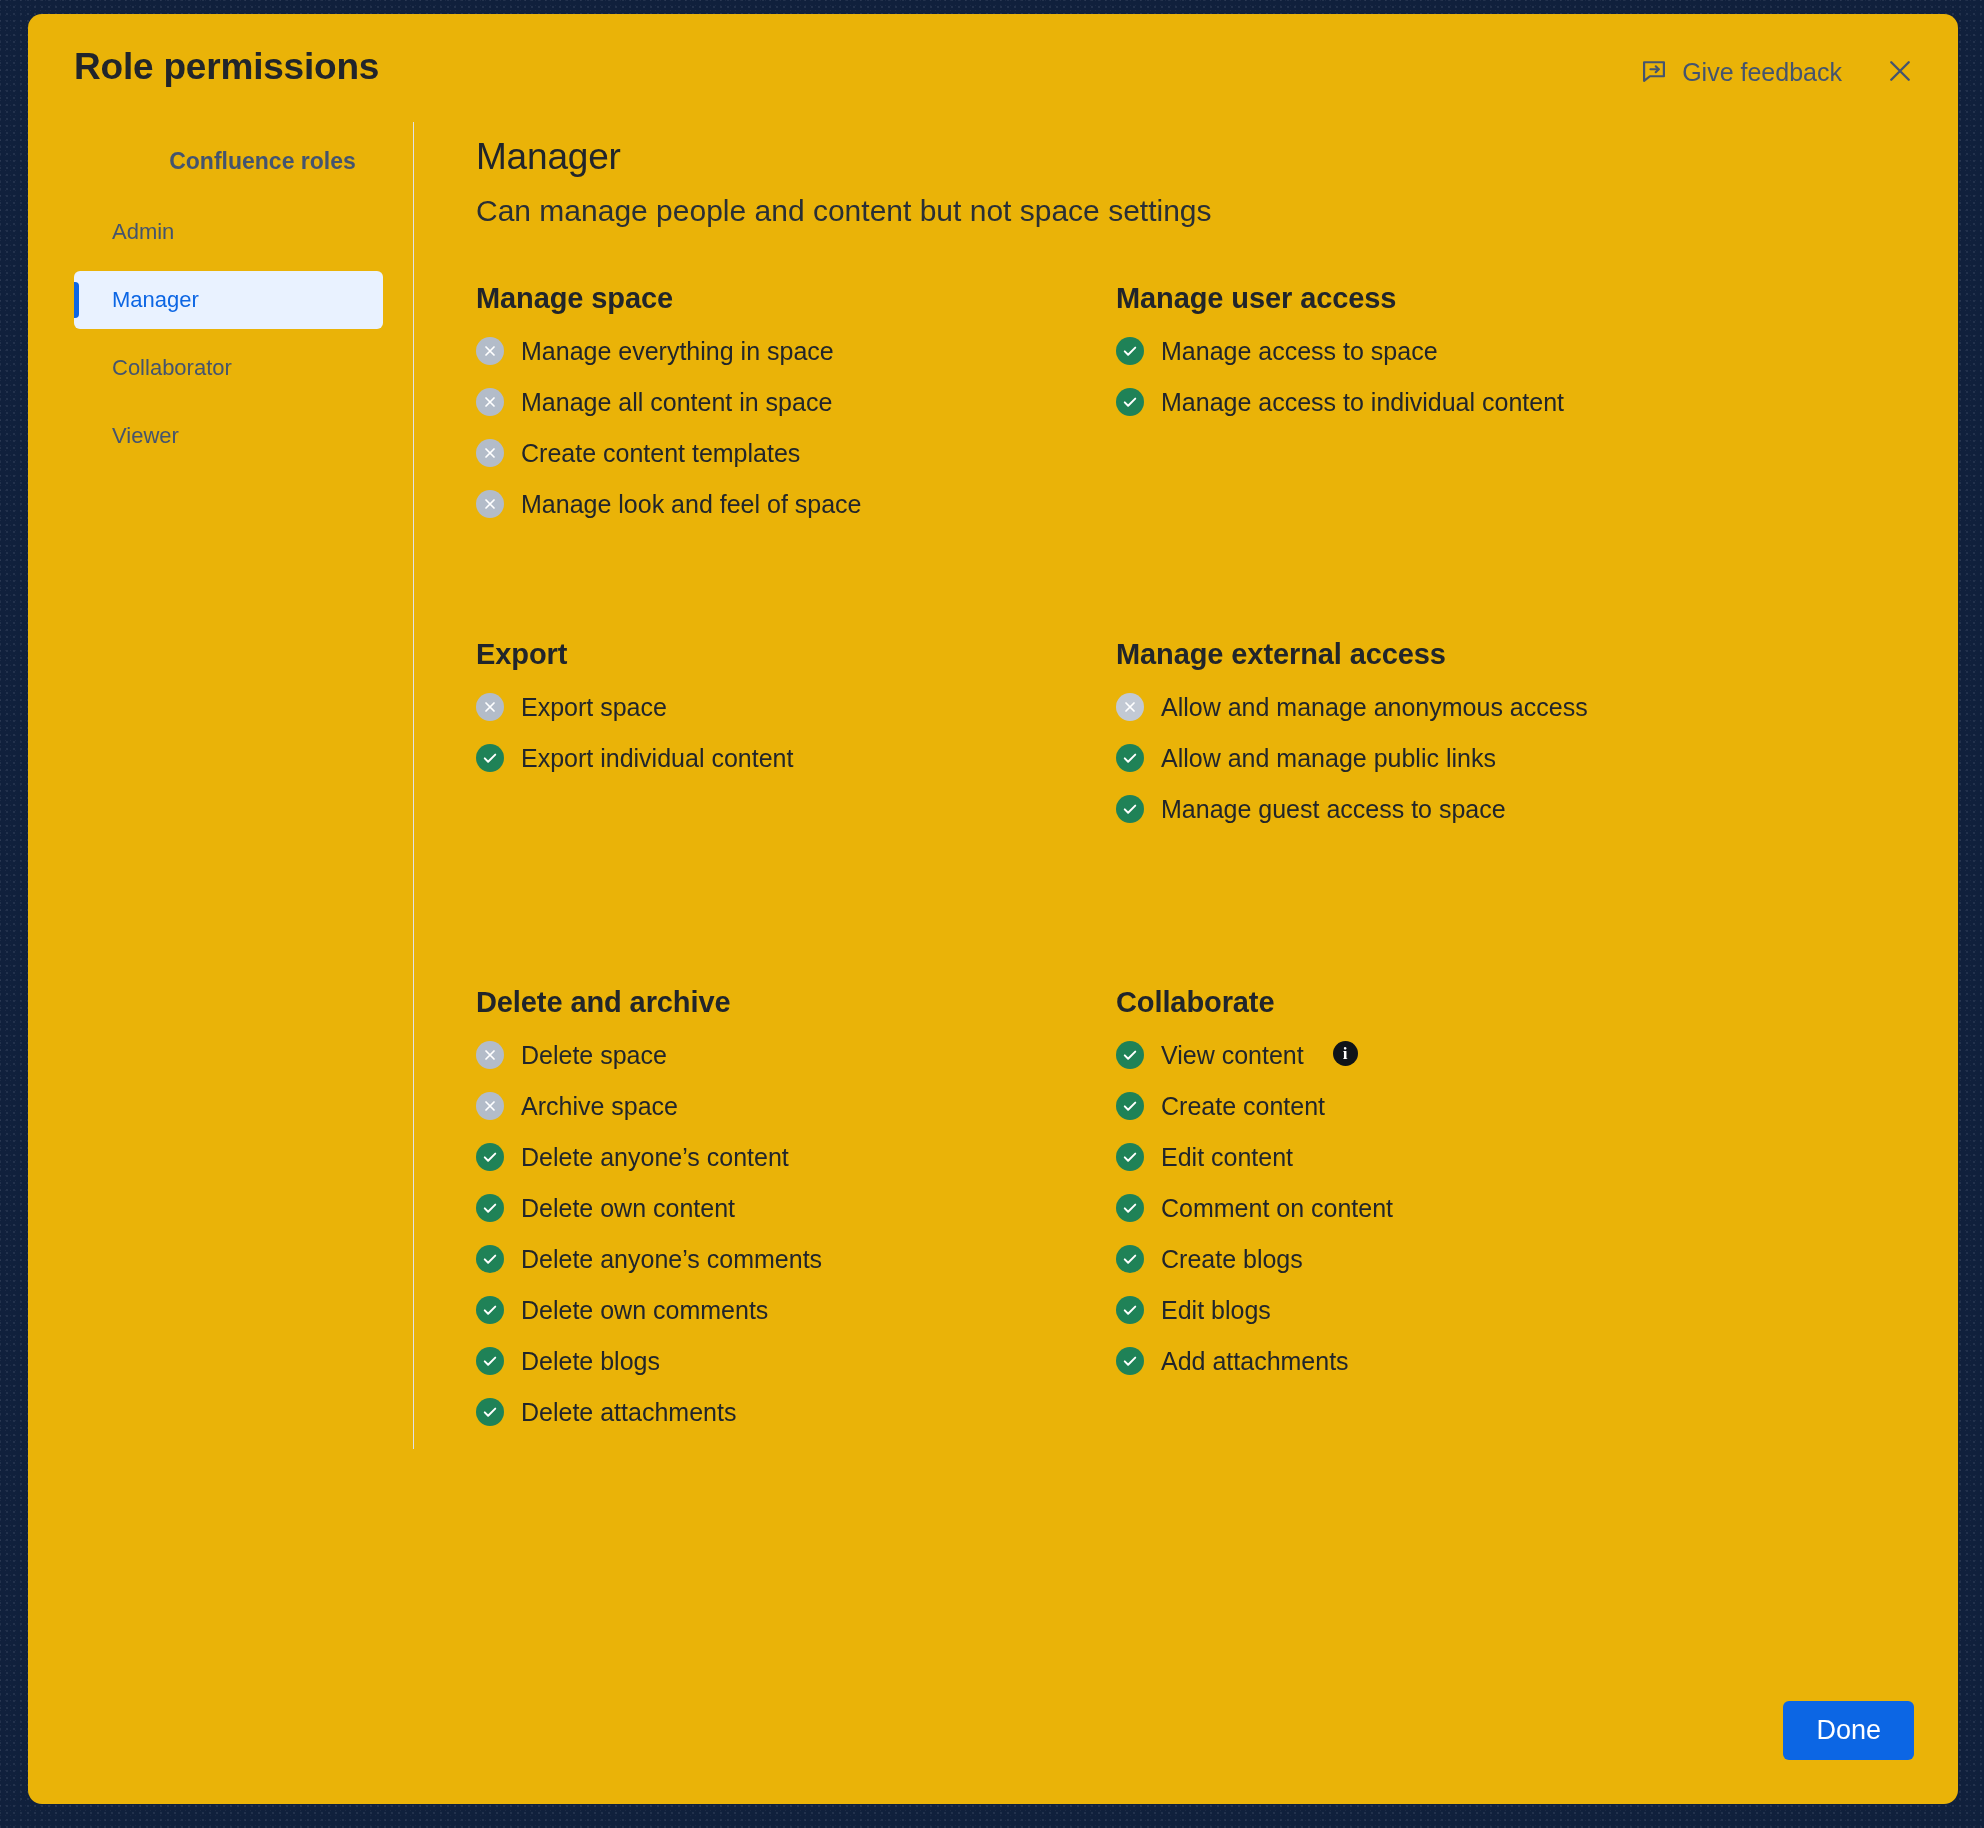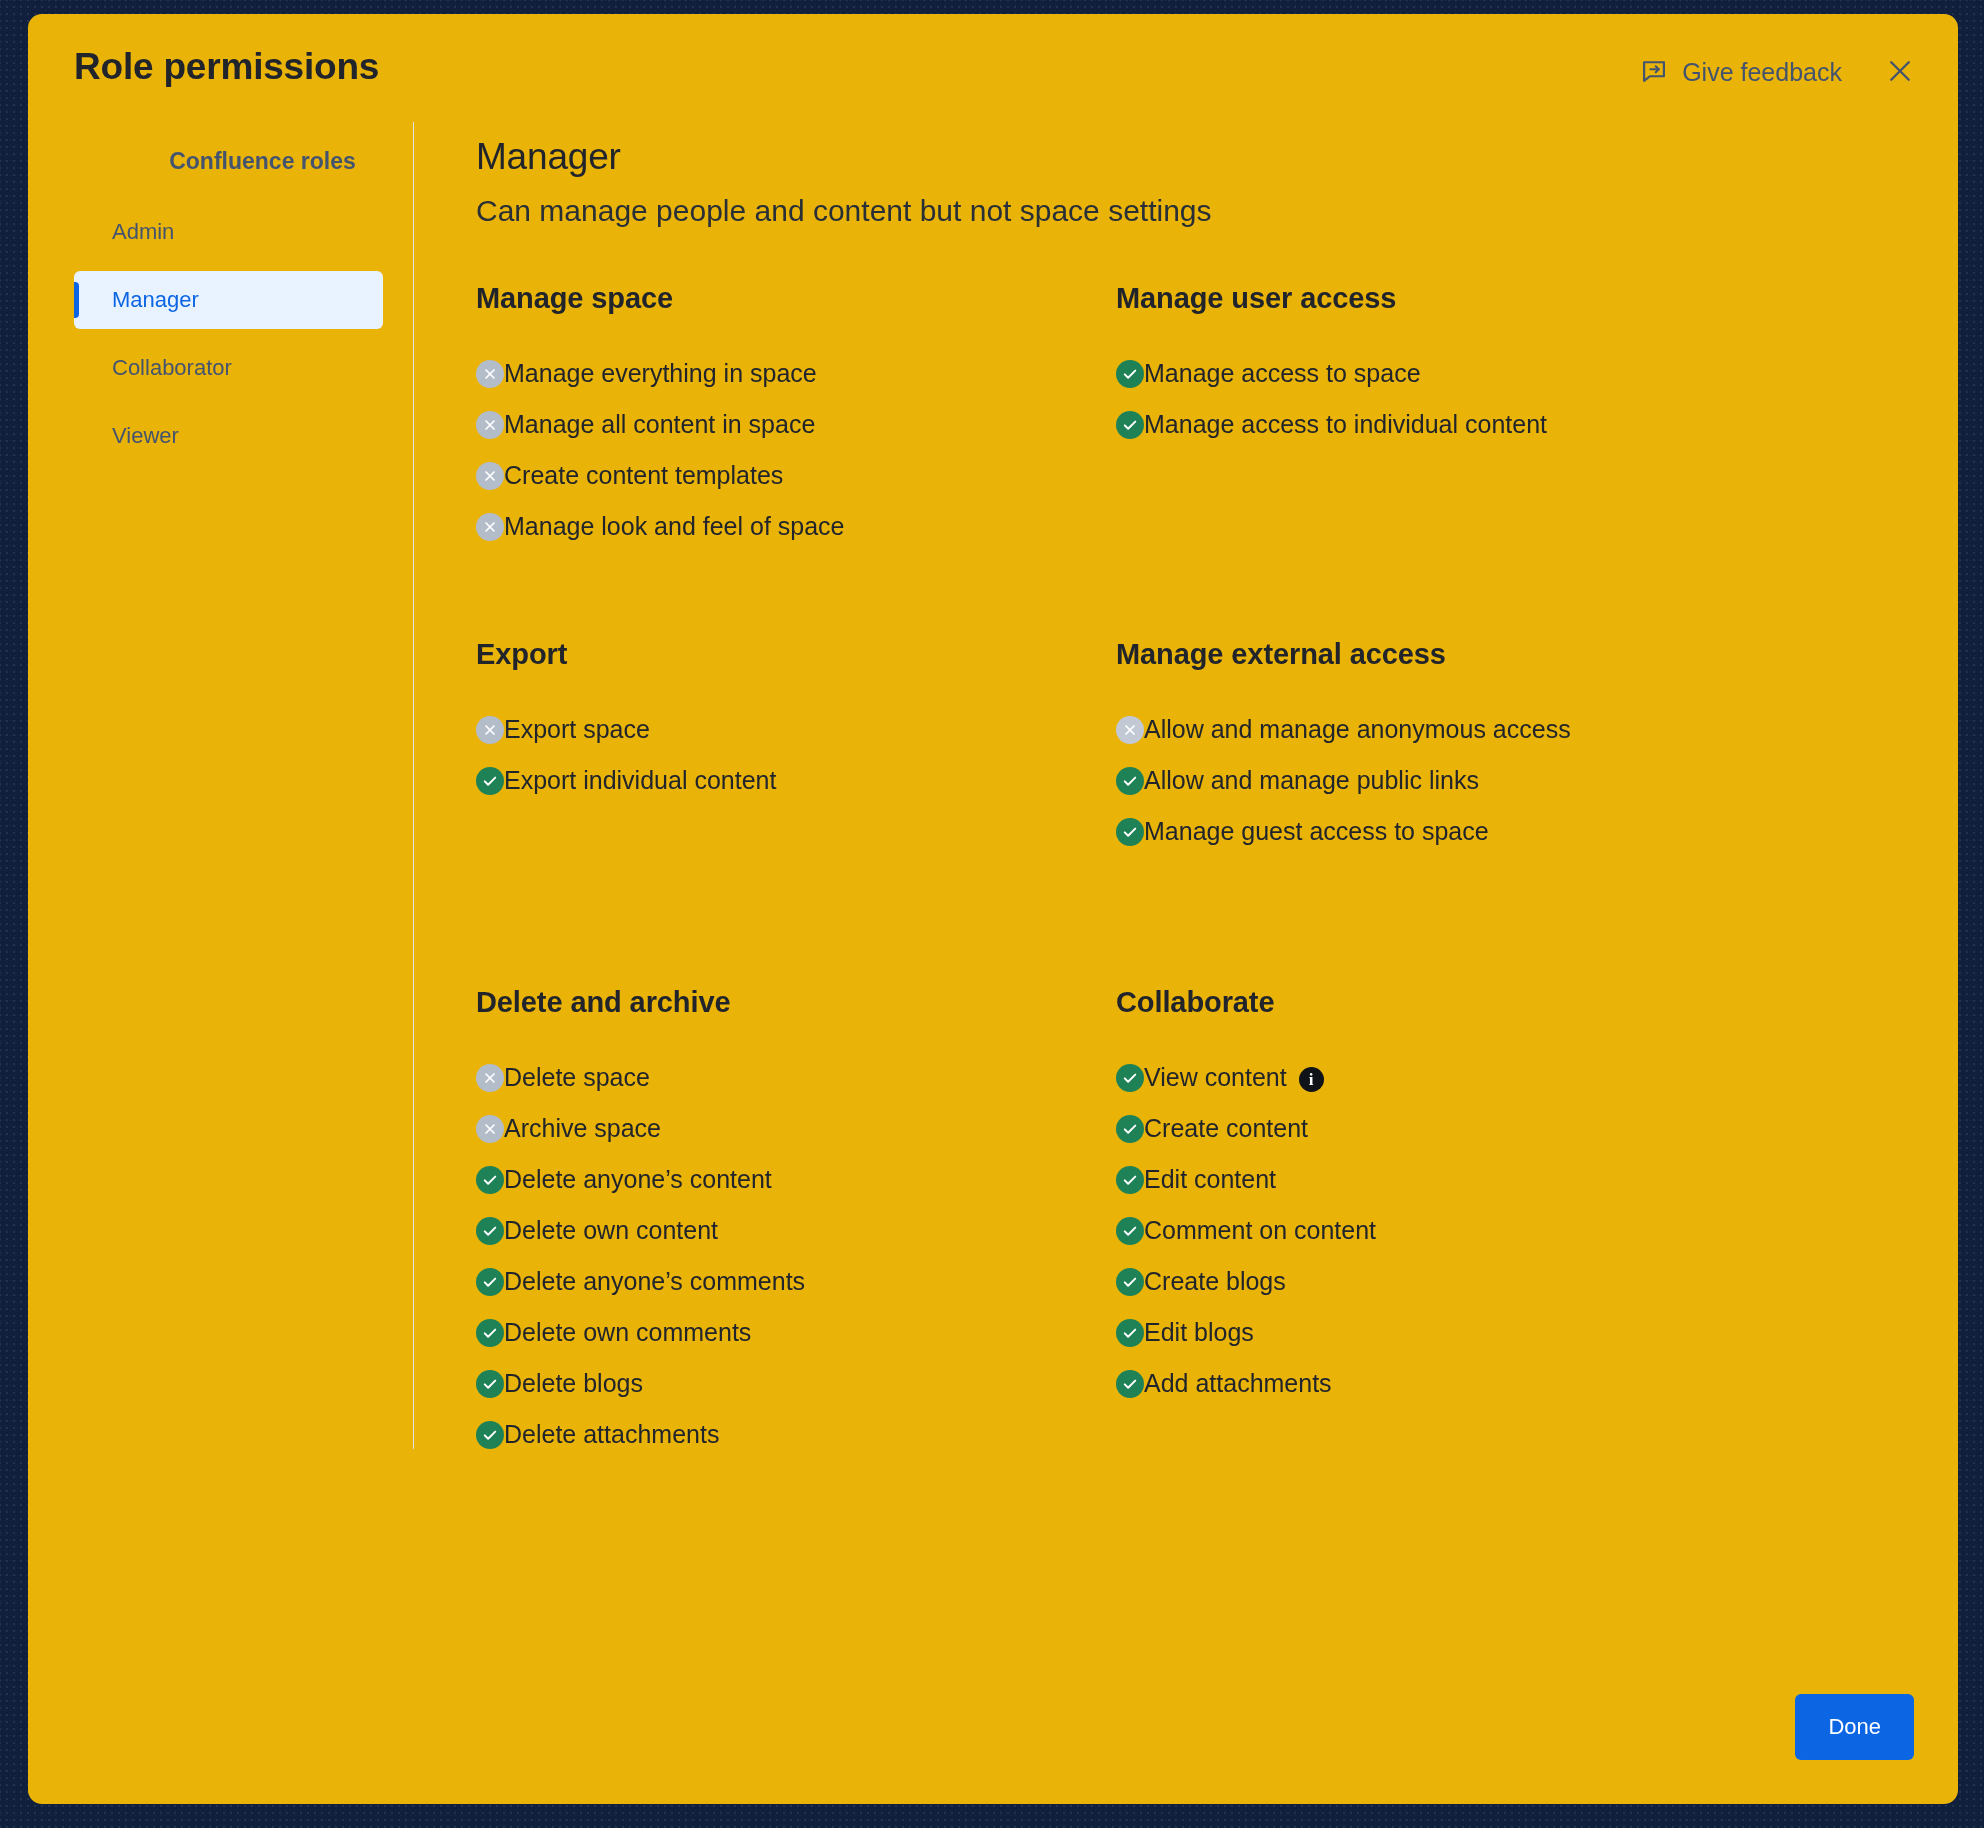--- a/index.html
+++ b/index.html
@@ -175,21 +175,22 @@
     letter-spacing: -0.1px;
   }
   
   .group.g-space  { min-height: 298px; }
   .group.g-export { min-height: 290px; }
   .group.g-user   { min-height: 298px; }
   .group.g-ext    { min-height: 290px; }
 
   .perm {
     display: flex;
-    align-items: flex-end;
+    align-items: flex-start;
+    gap: 17px;
     height: 51px;
   }
   .perm-label {
     font-size: 25px;
     color: #21252b;
   }
 
   .badge {
     width: 28px;
     height: 28px;
@@ -229,23 +230,23 @@
   .footer {
     position: absolute;
     right: 44px;
     bottom: 44px;
   }
   .done-btn {
     background: #0c66e4;
     color: #ffffff;
     border: none;
     border-radius: 6px;
-    font-size: 22px;
+    font-size: 27px;
     font-family: "Liberation Sans", sans-serif;
-    padding: 20px 33px;
+    padding: 14px 33px;
     cursor: pointer;
   }
 </style>
 </head>
 <body>
 
 <div id="backdrop"></div>
 
 <div id="modal">
 

